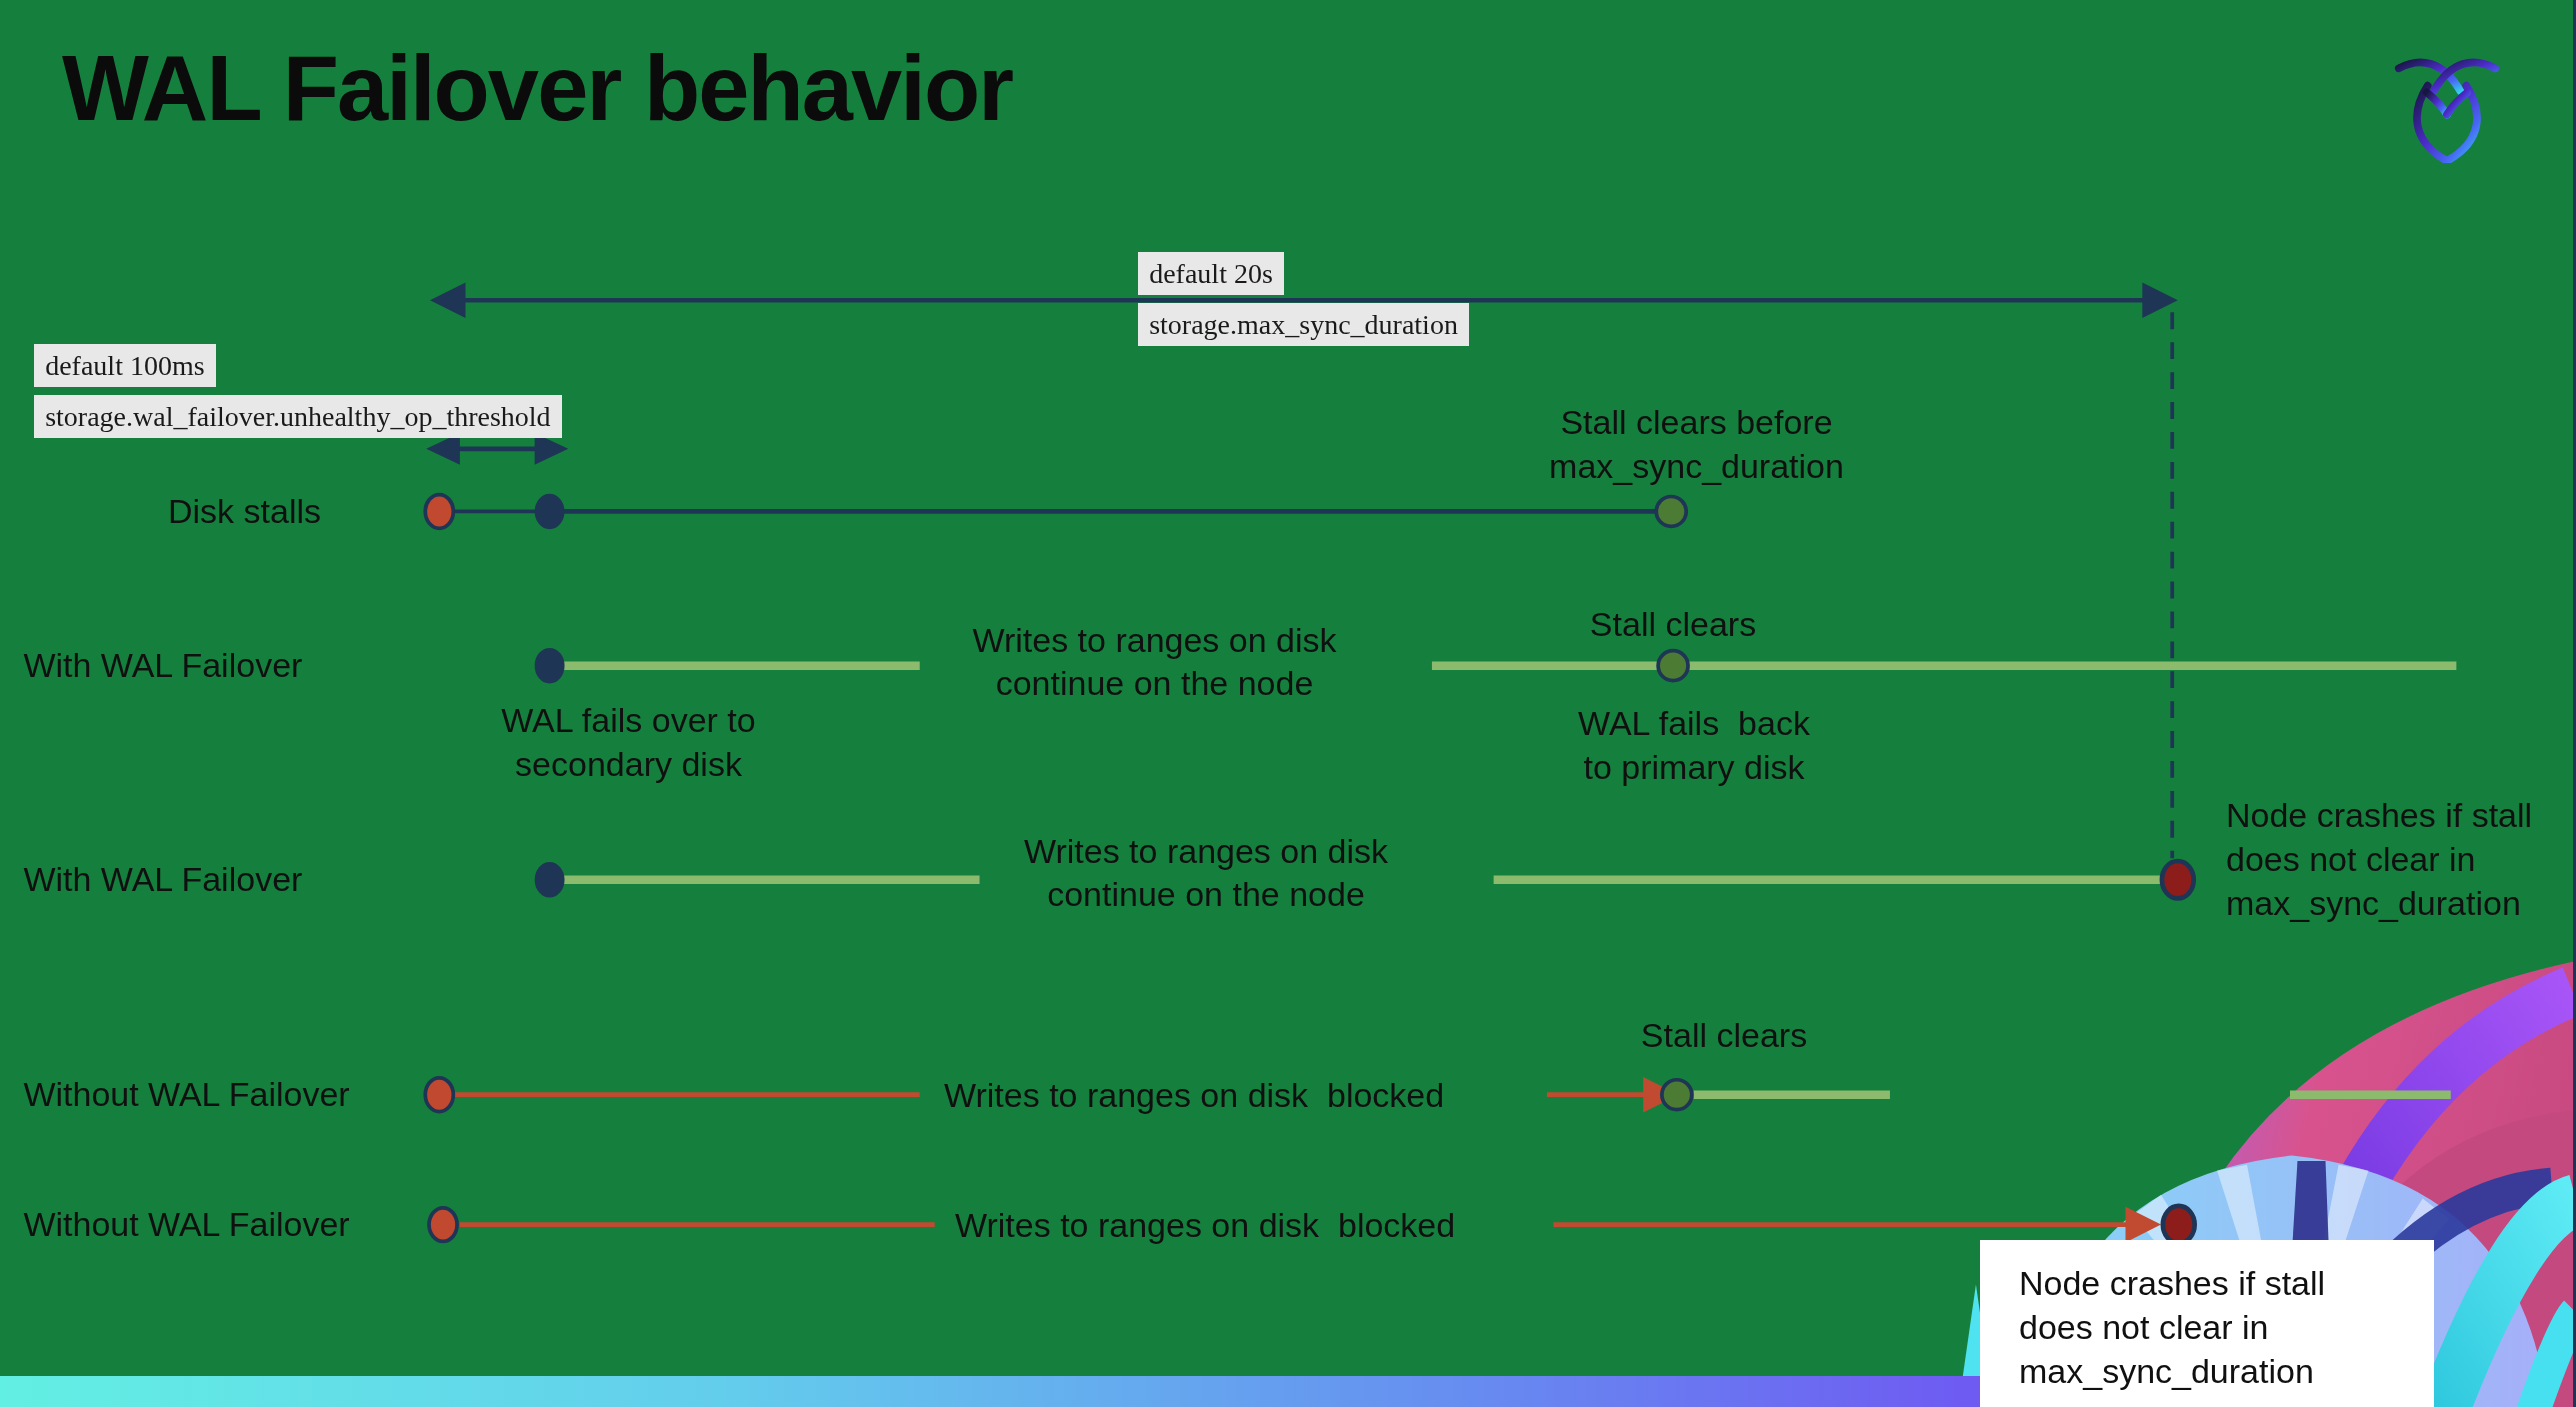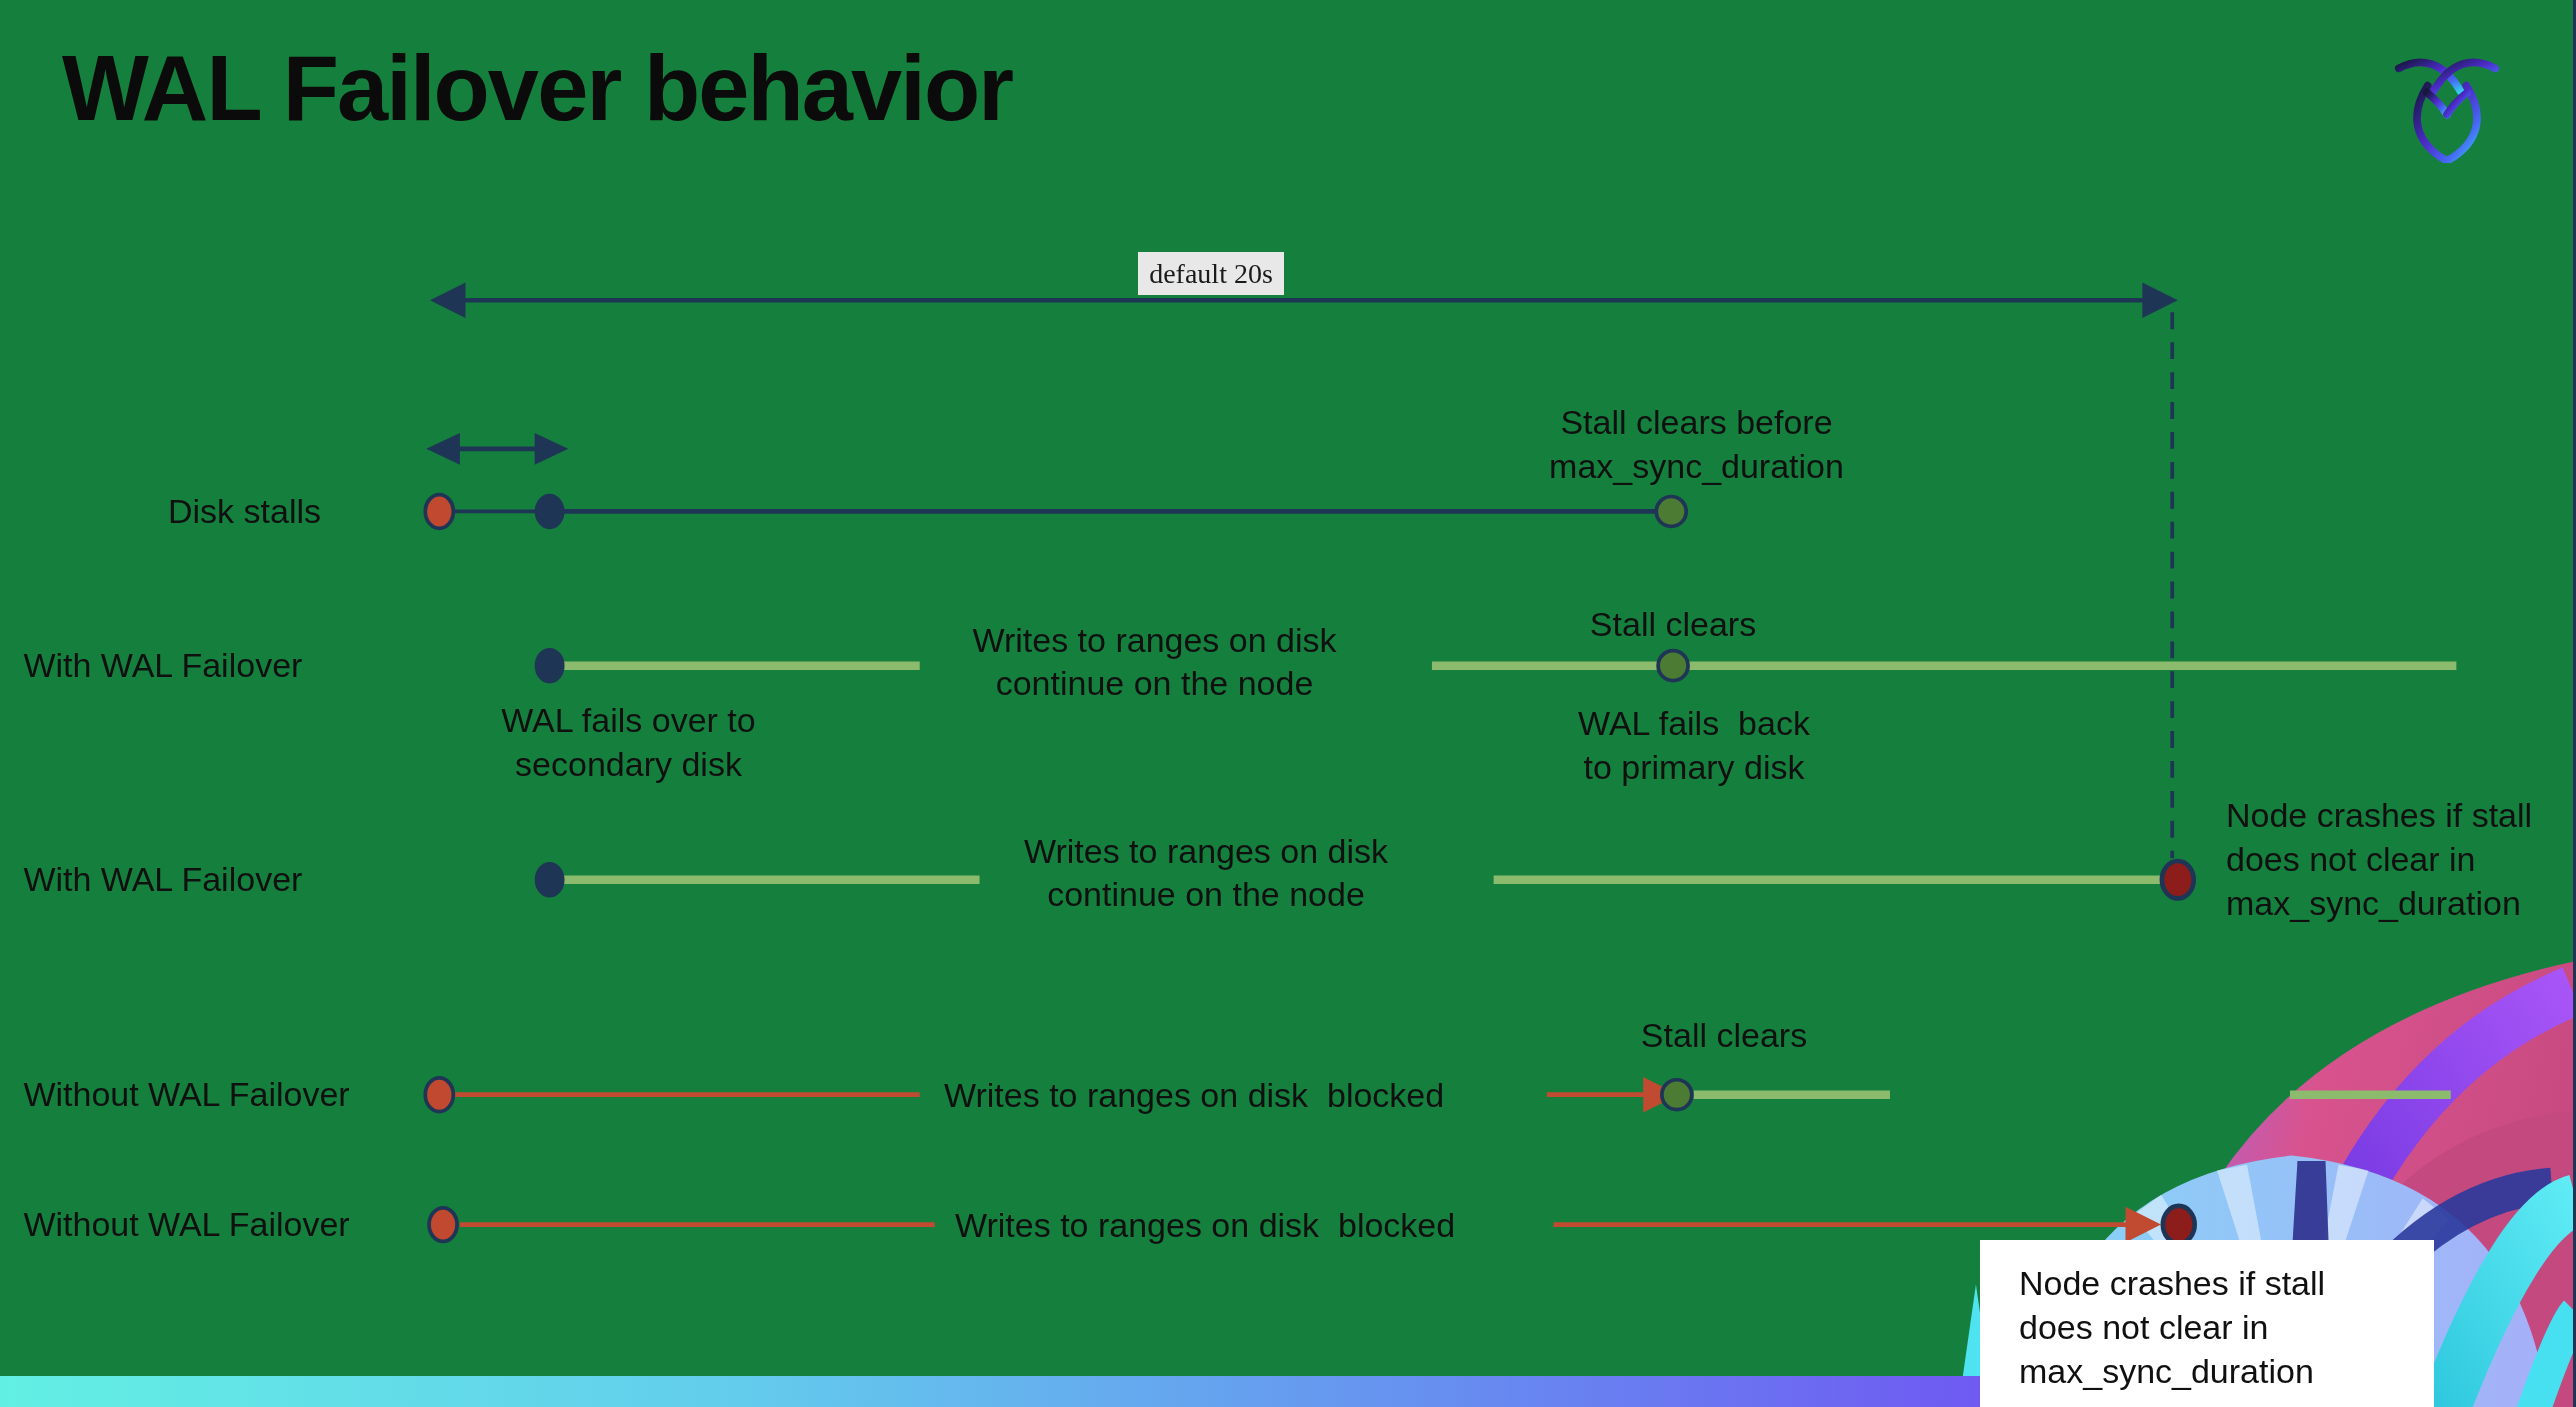--- a/index.html
+++ b/index.html
@@ -137,20 +137,25 @@
       <path d="M 56 66 L 56 114"></path>
       <path d="M 56 72 C 50 62 44 56 35 49"></path>
       <path d="M 56 72 C 62 62 68 56 77 49"></path>
     </g>
   </svg>
 
   <div id="title" class="abs">WAL Failover behavior</div>
 
   <div class="abs code codeblock" style="left:1138px;top:252px;">
     <span>default 20s</span>
+    <span>storage.max_sync_duration</span>
+  </div>
+  <div class="abs code codeblock" style="left:34px;top:344px;">
+    <span>default 100ms</span>
+    <span>storage.wal_failover.unhealthy_op_threshold</span>
   </div>
 
   <div class="abs lbl right" style="left:168px;top:490px;width:234px;">Disk stalls</div>
   <div class="abs lbl" style="left:23.4px;top:644px;">With WAL Failover</div>
   <div class="abs lbl" style="left:23.4px;top:858px;">With WAL Failover</div>
   <div class="abs lbl" style="left:23.4px;top:1073px;">Without WAL Failover</div>
   <div class="abs lbl" style="left:23.4px;top:1203px;">Without WAL Failover</div>
 
   <div class="abs lbl center" style="left:1486px;top:400px;width:421px;line-height:44px;">Stall clears before
 max_sync_duration</div>

